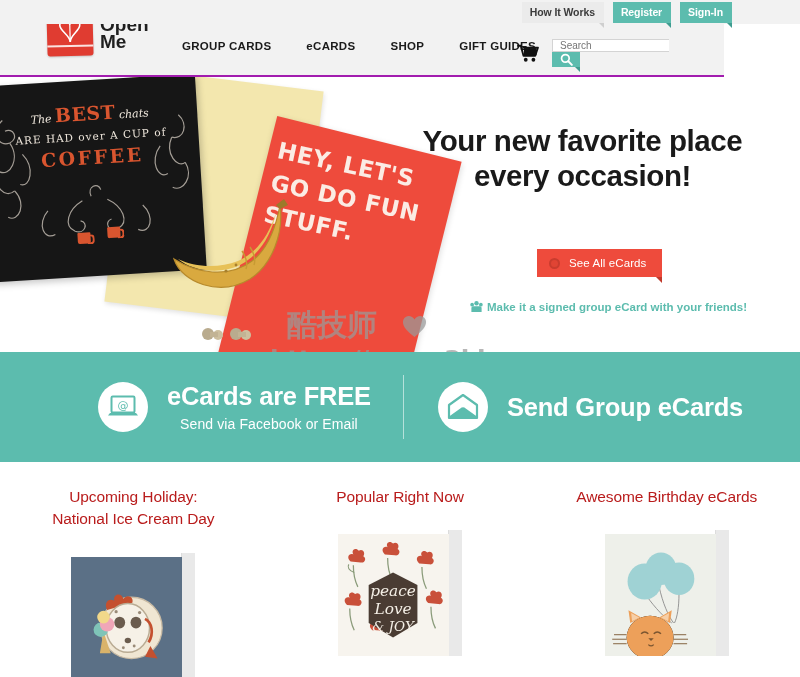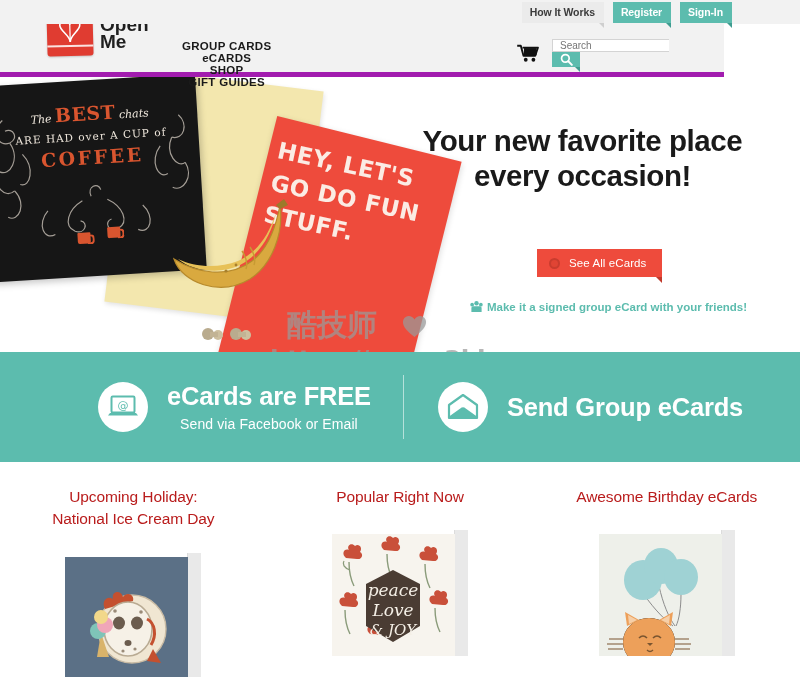--- a/index.html
+++ b/index.html
@@ -41,21 +41,21 @@
     border-top: 5px solid transparent;
     border-left: 5px solid transparent;
   }
   .util-tab.light .fold { border-top-color: #cfcfcf; }
   .util-tab.teal  .fold { border-top-color: #3f9c90; }
 
   
   .header {
     position: absolute; top: 24px; left: 0; width: 724px; height: 53px;
     background: #f2f2f2;
-    border-bottom: 5px solid #a21caf;
+    border-bottom: 2px solid #a21caf;
     z-index: 25;
   }
   .logo-wrap {
     position: absolute; left: 47px; top: -14px;
     display: flex; align-items: center; gap: 7px;
     cursor: pointer;
   }
   .logo-mark {
     position: relative;
     width: 46px; height: 46px;
@@ -73,21 +73,21 @@
     position: absolute; left: 9px; top: 8px; width: 28px; height: 25px;
   }
   .logo-text {
     font-size: 19px; font-weight: bold; line-height: 0.92;
     color: #1f1f1f; letter-spacing: 0px;
   }
   .logo-text span { display: block; }
 
   .nav {
     position: absolute; left: 182px; top: 16px;
-    display: flex; align-items: center;  flex-direction: column;
+    display: flex; align-items: center; gap: 35px;
   }
   .nav-item {
     font-size: 11.5px; font-weight: bold; color: #1a1a1a;
     letter-spacing: .3px; cursor: pointer; white-space: nowrap;
   }
 
   .cart-icon {
     position: absolute; right: 185px; top: 20px;
     width: 22px; height: 18px; cursor: pointer;
   }
@@ -245,21 +245,21 @@
     background: #fff;
     display: flex;
   }
   .col { flex: 1; position: relative; padding-top: 24px; }
   .col-title {
     text-align: center; font-size: 15.5px; color: #b91c1c;
     line-height: 1.45; letter-spacing: -.1px; font-weight: normal;
   }
   .card-thumb {
     position: relative; margin: 16px auto 0;
-    width: 136px; height: 132px;
+    width: 124px; height: 132px;
   }
   .card-thumb .spine {
     position: absolute; right: 0; top: 6px; width: 14px; bottom: 0;
     background: #e9e9e9; border-left: 1px solid #dcdcdc;
   }
   .card-thumb .face {
     position: absolute; left: 0; top: 10px; right: 13px; bottom: 0;
     overflow: hidden;
   }
 </style>

